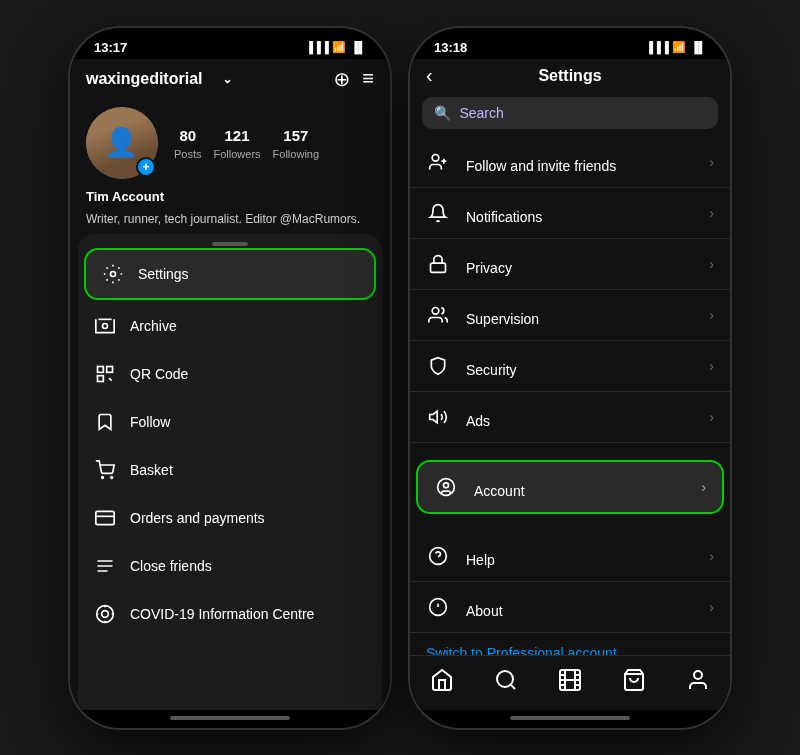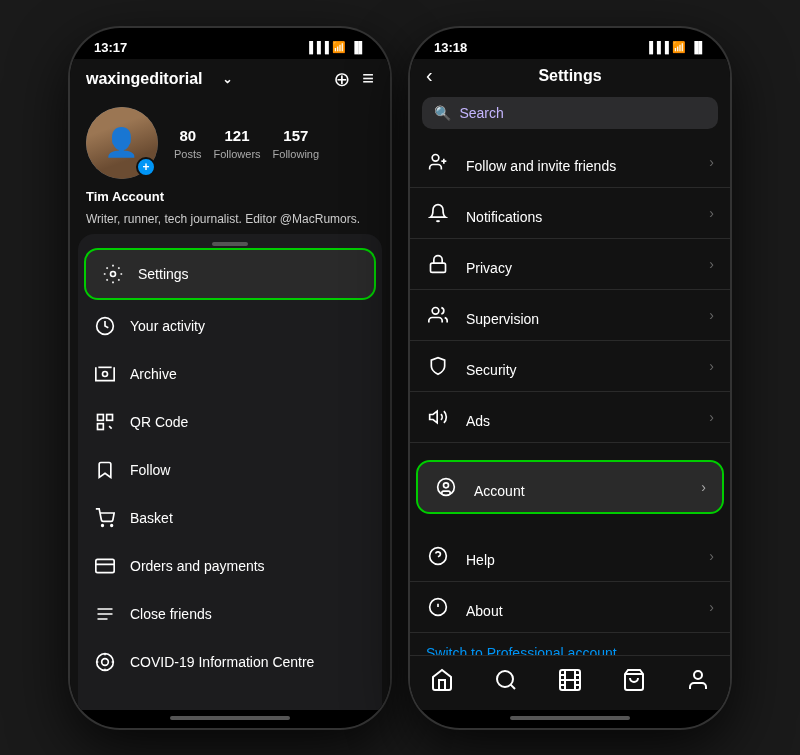--- a/index.html
+++ b/index.html
@@ -390,29 +390,20 @@
       <div class="menu-item highlighted">
         <div class="menu-icon">
           <svg width="20" height="20" viewBox="0 0 24 24" fill="none" stroke="#fff" stroke-width="2">
             <circle cx="12" cy="12" r="3"></circle>
             <path d="M12 1v2M12 21v2M4.22 4.22l1.42 1.42M18.36 18.36l1.42 1.42M1 12h2M21 12h2M4.22 19.78l1.42-1.42M18.36 5.64l1.42-1.42"></path>
           </svg>
         </div>
         <span class="menu-label">Settings</span>
       </div>
 
-      <div class="menu-item">
-        <div class="menu-icon">
-          <svg width="20" height="20" viewBox="0 0 24 24" fill="none" stroke="#fff" stroke-width="2">
-            <circle cx="12" cy="12" r="10"></circle>
-            <polyline points="12 6 12 12 16 14"></polyline>
-          </svg>
-        </div>
-        <span class="menu-label">Your activity</span>
-      </div>
 
       <div class="menu-item">
         <div class="menu-icon">
           <svg width="20" height="20" viewBox="0 0 24 24" fill="none" stroke="#fff" stroke-width="2">
             <polyline points="1 4 1 20 23 20 23 4"></polyline>
             <circle cx="12" cy="12" r="3"></circle>
             <line x1="4" y1="4" x2="20" y2="4"></line>
           </svg>
         </div>
         <span class="menu-label">Archive</span>

